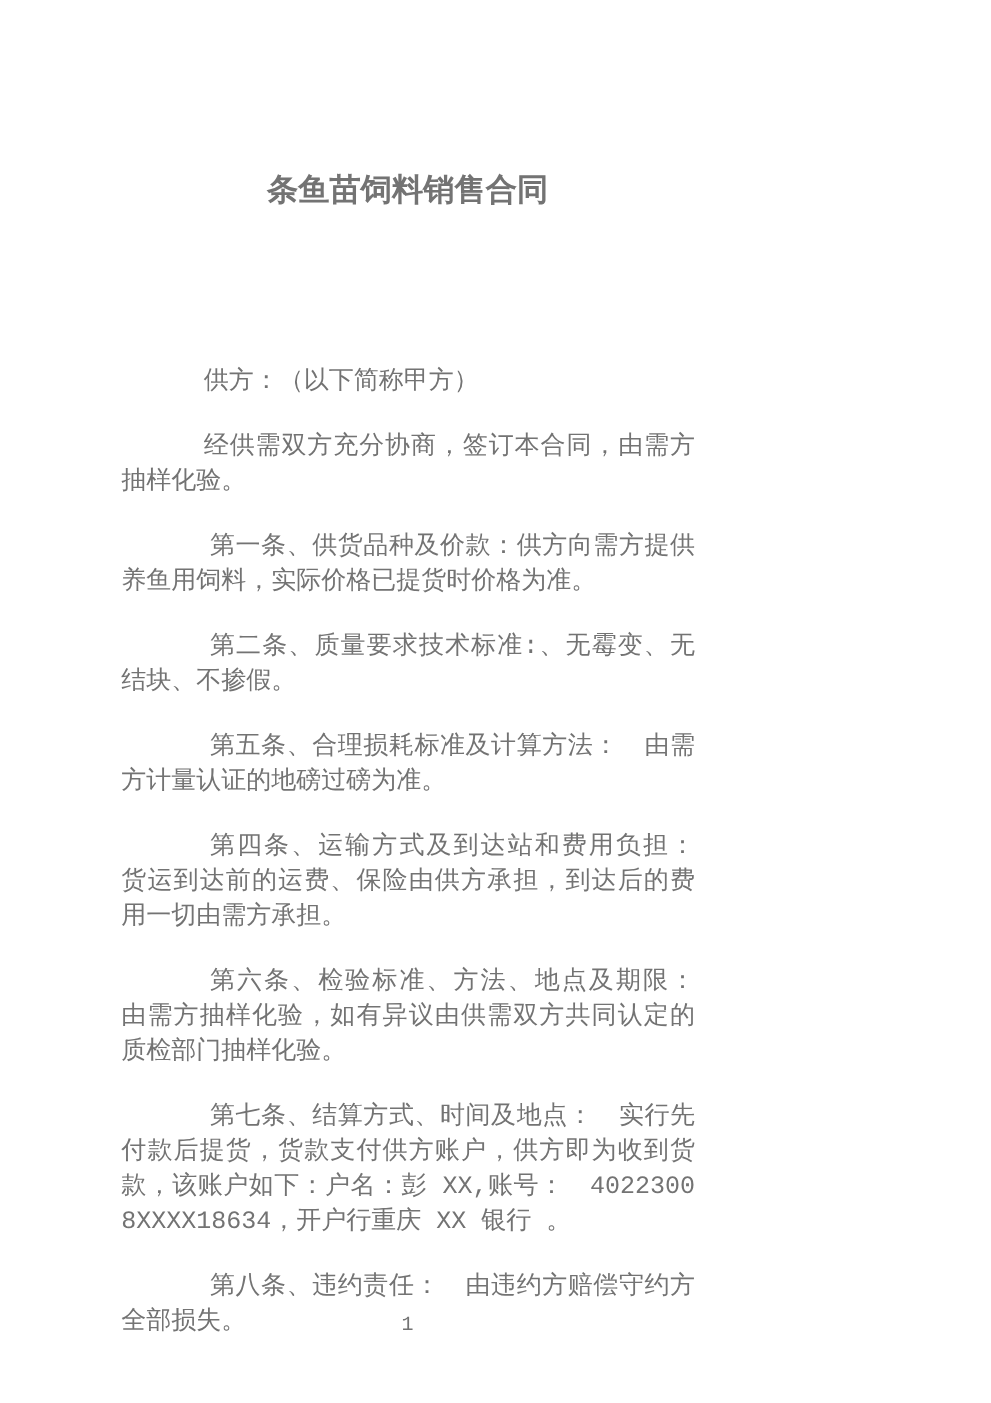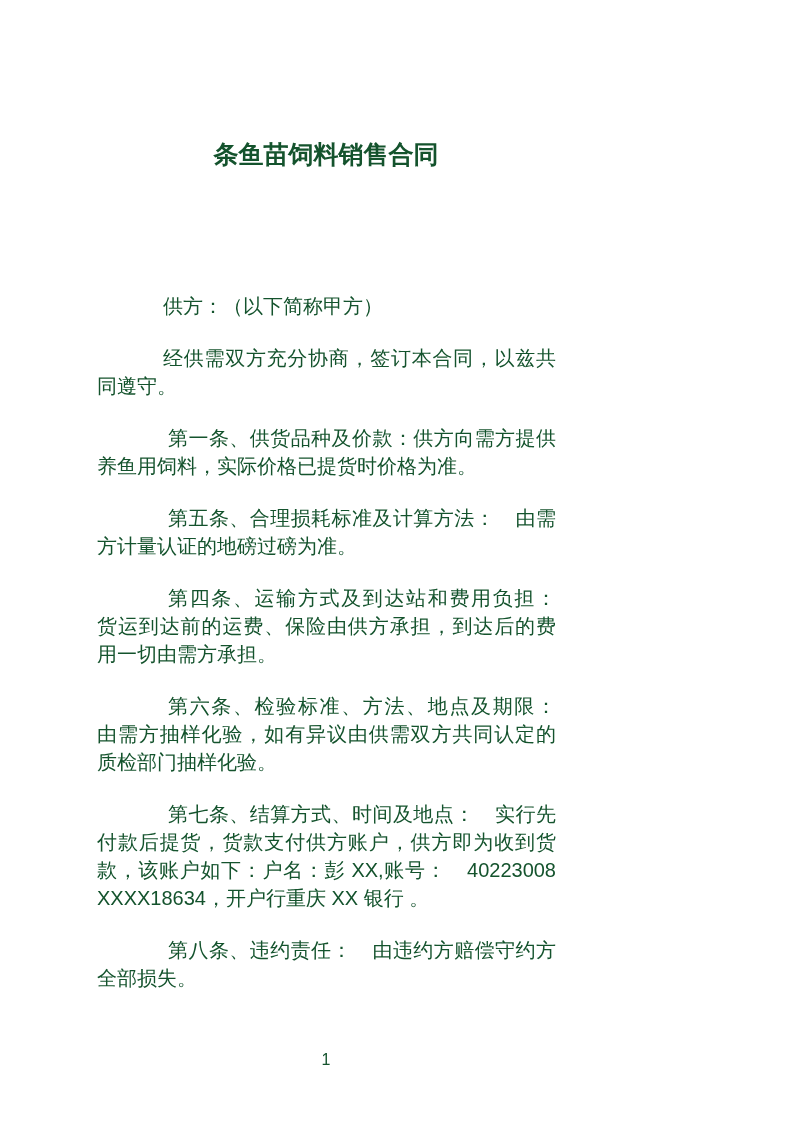--- a/index.html
+++ b/index.html
@@ -5,22 +5,22 @@
   html, body {
     margin: 0;
     padding: 0;
     background: #ffffff;
   }
   .page {
     position: relative;
     width: 652px;
     height: 1122px;
     background: #ffffff;
-    color: #14532d;
-    font-family: Liberation Sans, sans-serif;
+    color: #737373;
+    font-family: Liberation Mono, monospace;
     box-sizing: border-box;
     padding-top: 137px;
     overflow: hidden;
   }
   .title {
     margin: 0 0 121px 0;
     font-size: 25px;
     line-height: 34px;
     font-weight: 700;
     text-align: center;
@@ -53,24 +53,25 @@
 
 <div class="page">
 
   <h1 class="title">条鱼苗饲料销售合同</h1>
 
   <div class="content">
 
     <p class="para indent-a">供方：（以下简称甲方）</p>
 
 
-    <p class="para indent-a">经供需双方充分协商，签订本合同，以兹共同遵守。</p>
+    <p class="para indent-a">经供需双方充分协商，签订本合同，由需方抽样化验。</p>
 
     <p class="para indent-b">第一条、供货品种及价款：供方向需方提供养鱼用饲料，实际价格已提货时价格为准。</p>
 
+    <p class="para indent-b">第二条、质量要求技术标准:、无霉变、无结块、不掺假。</p>
 
 
     <p class="para indent-b">第五条、合理损耗标准及计算方法：　由需方计量认证的地磅过磅为准。</p>
 
     <p class="para indent-b">第四条、运输方式及到达站和费用负担：　货运到达前的运费、保险由供方承担，到达后的费用一切由需方承担。</p>
 
     <p class="para indent-b">第六条、检验标准、方法、地点及期限：　由需方抽样化验，如有异议由供需双方共同认定的质检部门抽样化验。</p>
 
     <p class="para indent-b">第七条、结算方式、时间及地点：　实行先付款后提货，货款支付供方账户，供方即为收到货款，该账户如下：户名：彭 XX,账号：　40223008XXXX18634，开户行重庆 XX 银行 。</p>
 

